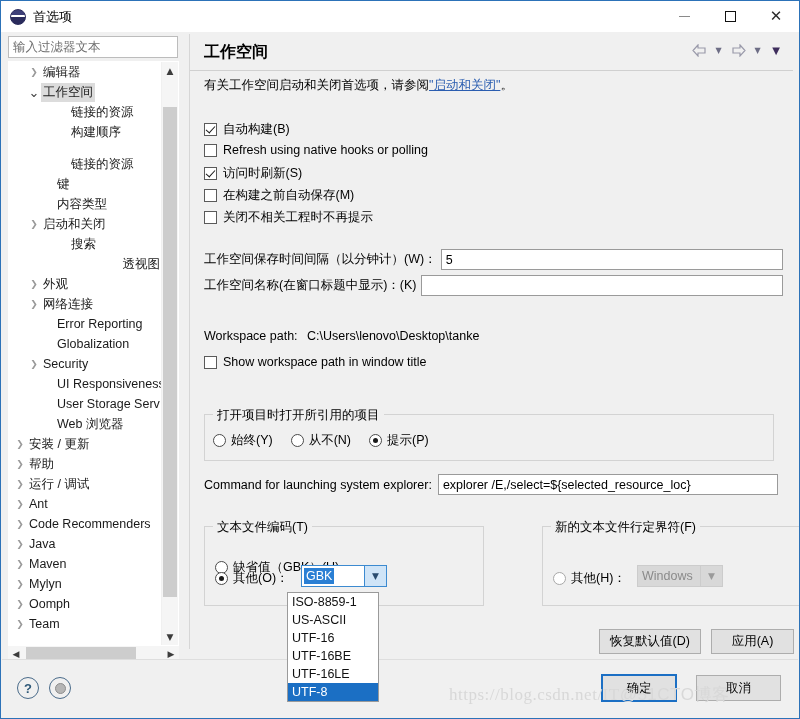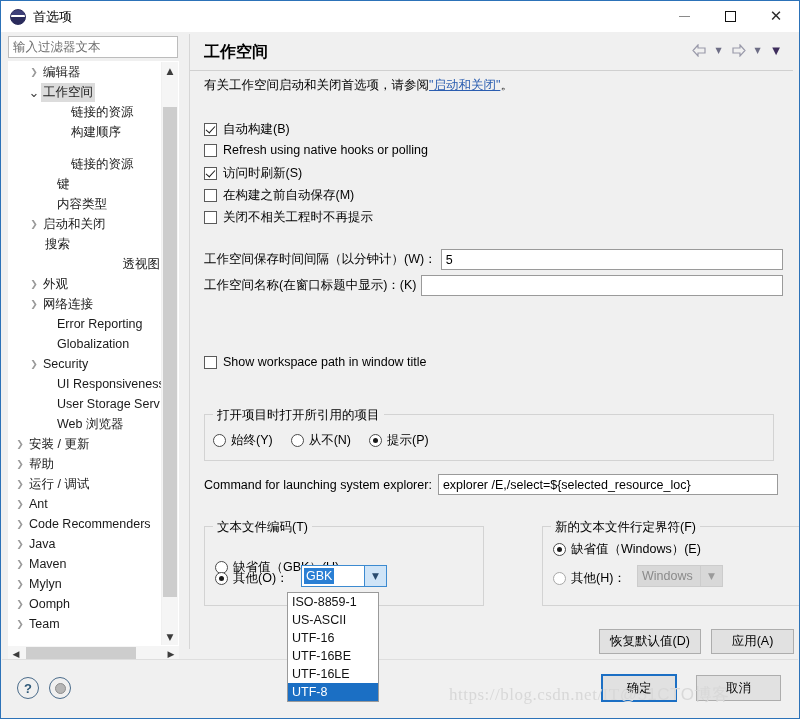--- a/index.html
+++ b/index.html
@@ -324,21 +324,21 @@
           <span class="lbl">键</span>
         </div>
         <div class="tree-row" style="padding-left: 32px;">
           <span class="twisty"></span>
           <span class="lbl">内容类型</span>
         </div>
         <div class="tree-row" style="padding-left: 18px;">
           <span class="twisty">❯</span>
           <span class="lbl">启动和关闭</span>
         </div>
-        <div class="tree-row" style="padding-left: 20px; align-items: center;">
+        <div class="tree-row" style="padding-left: 46px; align-items: center;">
           <span class="twisty"></span>
           <span class="lbl">搜索</span>
         </div>
         <div class="tree-row" style="padding-left: 32px; justify-content: flex-end;">
           <span class="twisty"></span>
           <span class="lbl">透视图</span>
         </div>
         <div class="tree-row" style="padding-left: 18px;">
           <span class="twisty">❯</span>
           <span class="lbl">外观</span>
@@ -472,20 +472,24 @@
 
     <div class="fld-row" style="top:215px">
       <span class="fld-label">工作空间保存时间间隔（以分钟计）(W)：</span>
       <input class="txt" style="width: 352px; margin-left: 4px;" type="text" value="5">
     </div>
     <div class="fld-row" style="top:241px">
       <span class="fld-label">工作空间名称(在窗口标题中显示)：(K)</span>
       <input class="txt" style="width: 370px; margin-left: 4px;" type="text" value="">
     </div>
 
+    <div class="static-line" style="top:295px">
+      <span>Workspace path:</span>
+      <span style="margin-left:6px">C:\Users\lenovo\Desktop\tanke</span>
+    </div>
     <div class="chk-row" style="top:321px">
       <span class="box"></span>
       <span>Show workspace path in window title</span>
     </div>
 
     <div class="groupbox" style="left:14px; top:380px; width:570px; height:47px;">
       <div class="gb-title">打开项目时打开所引用的项目</div>
       <div style="position:absolute; left:8px; top:17px; display:flex; gap:18px;">
         <span class="radio-inline">
           <span class="radio"></span>
@@ -518,24 +522,20 @@
         <span>其他(O)：</span>
       </div>
       <div class="combo" style="position:absolute; left:96px; top:38px;">
         <span class="val">GBK</span>
         <span class="arrowbtn">▼</span>
       </div>
     </div>
 
     <div class="groupbox" style="left:308px; top:492px; width:292px; height:80px;margin-left:44px;">
       <div class="gb-title">新的文本文件行定界符(F)</div>
-      <div class="radio-inline" style="position:absolute; left:10px; top:14px;">
-        <span class="radio checked"></span>
-        <span>缺省值（Windows）(E)</span>
-      </div>
       <div class="radio-inline" style="position:absolute; left:10px; top:43px;">
         <span class="radio disabled"></span>
         <span>其他(H)：</span>
       </div>
       <div class="combo disabled" style="position:absolute; left:94px; top:38px; width:86px;">
         <span class="val">Windows</span>
         <span class="arrowbtn">▼</span>
       </div>
     </div>
 

